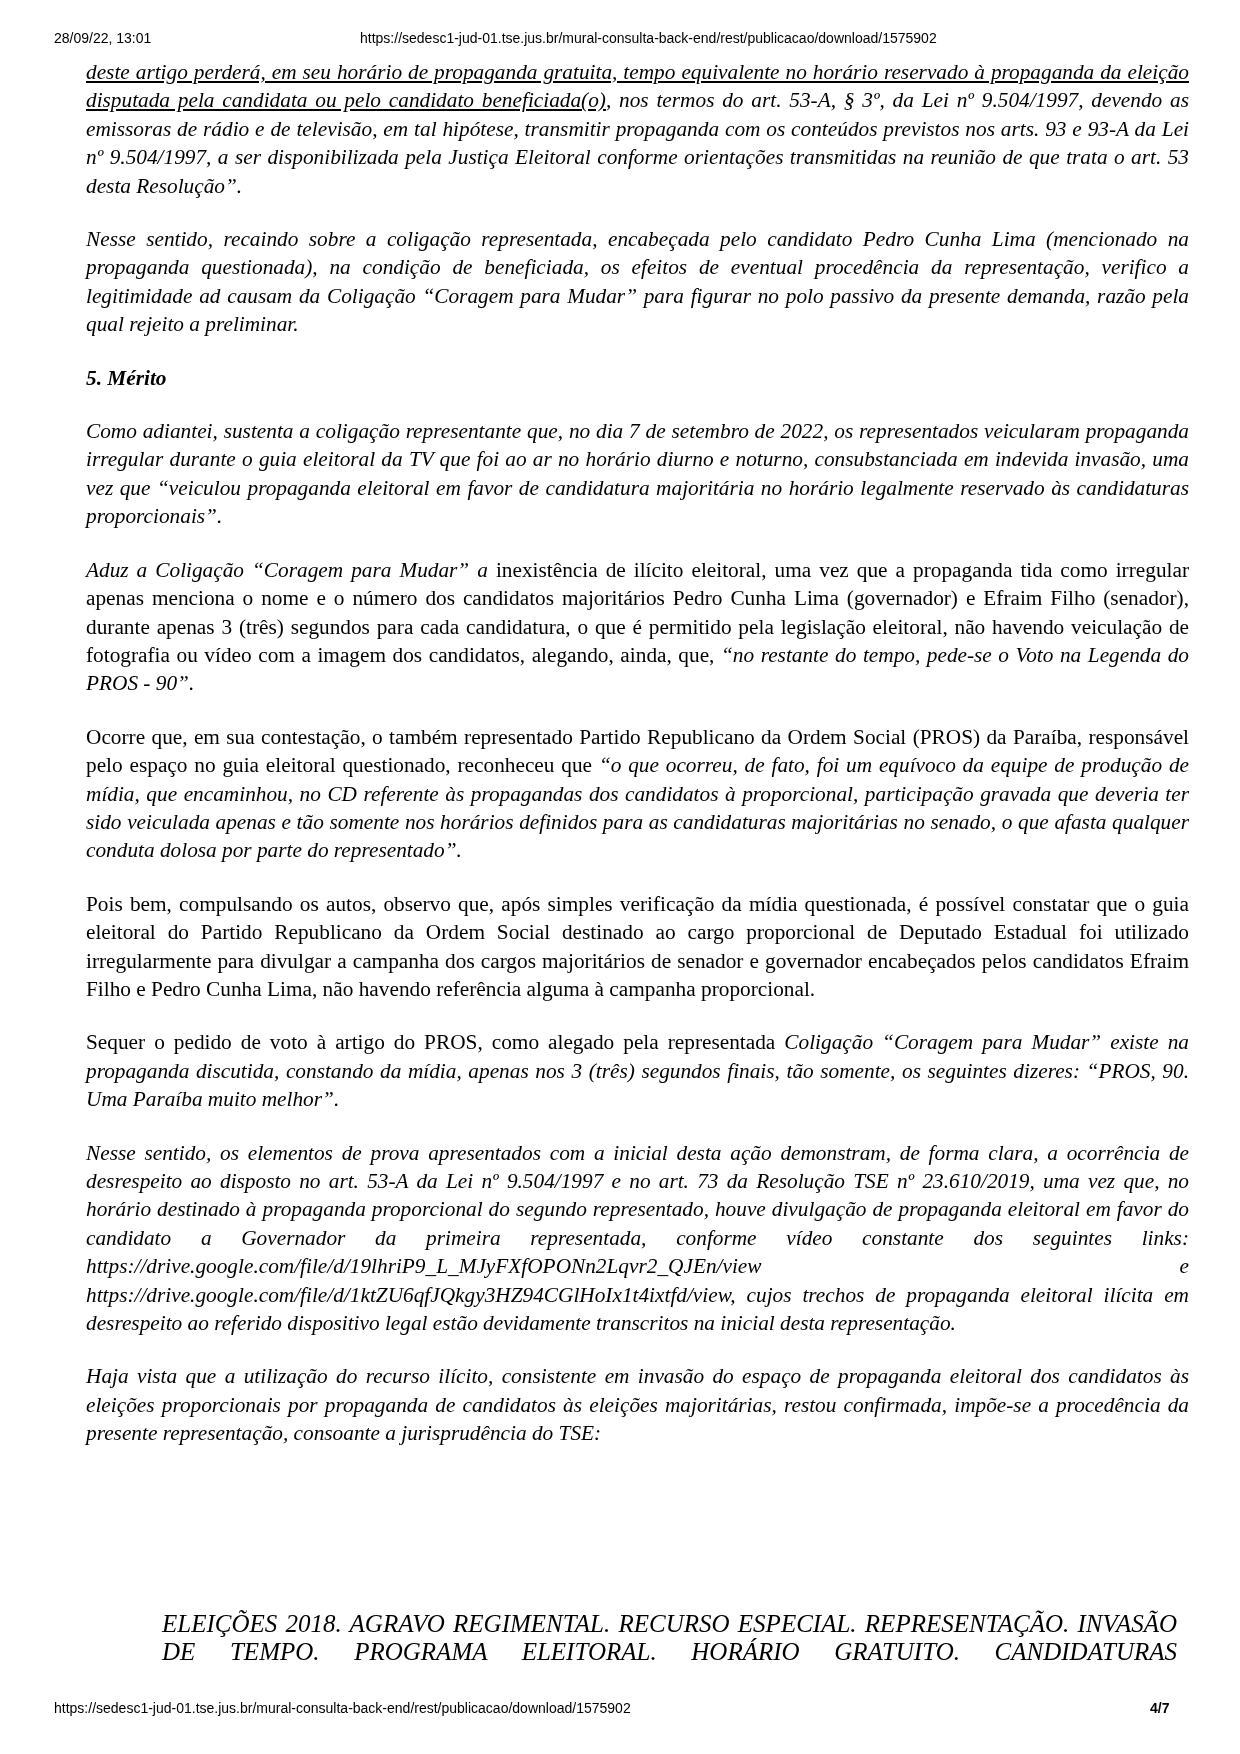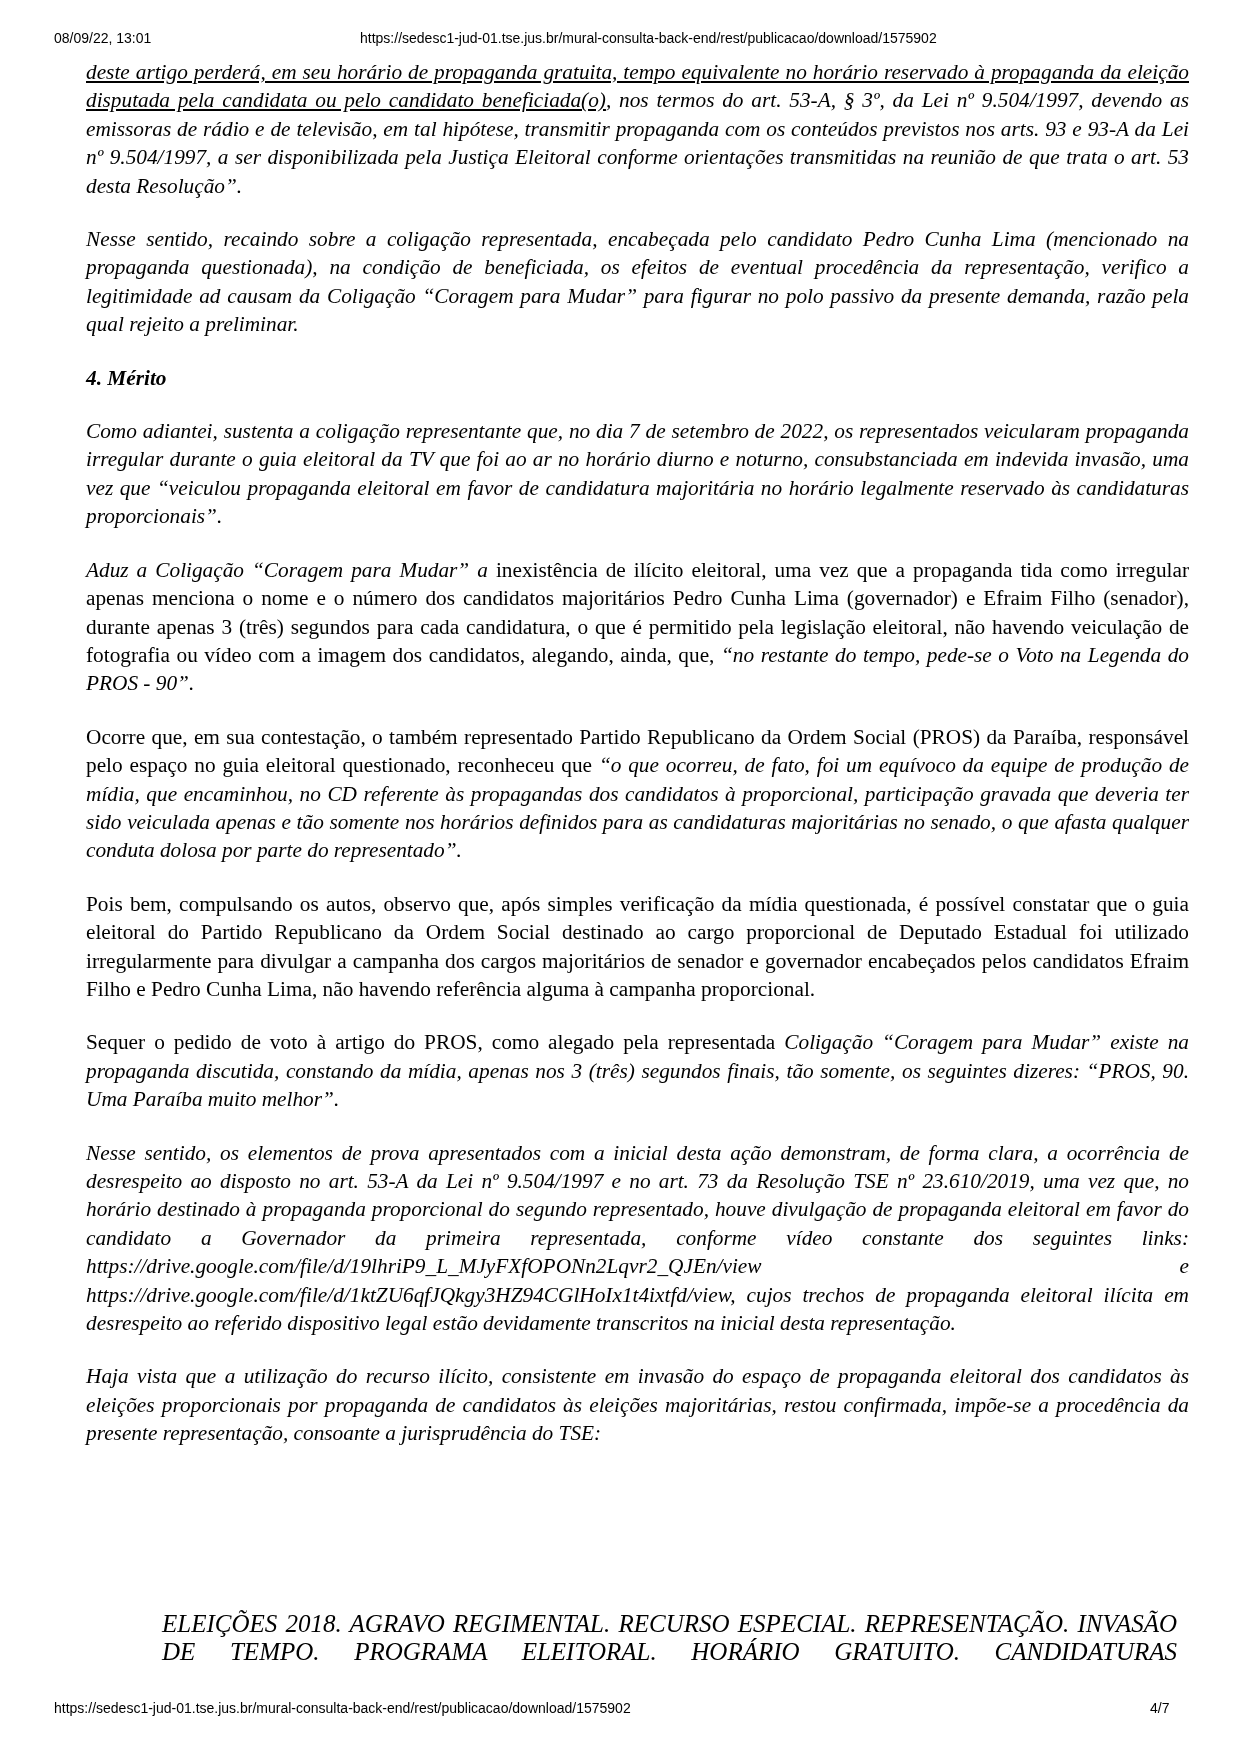--- a/index.html
+++ b/index.html
@@ -1,49 +1,49 @@
 <!DOCTYPE html>
 <html><head>
 <meta charset="utf-8">
 <style>
   html, body { margin: 0; padding: 0; background: #ffffff; }
   body { width: 1240px; height: 1754px; position: relative; overflow: hidden; color: #000; }
   .hdr, .ftr { position: absolute; font-family: "Liberation Sans", sans-serif; font-size: 14px; color: #000; }
   .hdr-date { left: 54px; top: 30px; }
   .hdr-url { left: 360px; top: 30px; }
   .ftr-url { left: 54px; top: 1700px; }
-  .ftr-page { left: 1150px; top: 1700px; }
+  .ftr-page { left: 1150px; top: 1700px; font-weight: bold; }
   .content {
     position: absolute; left: 74px; top: 58px; width: 1103px;
     font-family: "Liberation Serif", serif; font-size: 21.3px; line-height: 28.4px;
     text-align: justify;
     margin-left: 12px;
   }
   .content p { margin: 0 0 25px 0; }
   .i { font-style: italic; }
   .u { text-decoration: underline; }
   .heading { font-weight: bold; font-style: italic; margin: 0 0 25px 0; }
   .citation {
     position: absolute; left: 162px; top: 1610px; width: 1015px;
     font-family: "Liberation Serif", serif; font-style: italic; font-size: 25px; line-height: 28.4px;
     text-align: justify; text-align-last: justify;
   }
 </style>
 </head>
 <body>
 
-<div class="hdr hdr-date">08/09/22, 13:01</div>
+<div class="hdr hdr-date">28/09/22, 13:01</div>
 <div class="hdr hdr-url">https://sedesc1-jud-01.tse.jus.br/mural-consulta-back-end/rest/publicacao/download/1575902</div>
 
 <div class="content">
   <p class="i"><span class="u">deste artigo perderá, em seu horário de propaganda gratuita, tempo equivalente no horário reservado à propaganda da eleição disputada pela candidata ou pelo candidato beneficiada(o)</span><span>, nos termos do art. 53-A, § 3º, da Lei nº 9.504/1997, devendo as emissoras de rádio e de televisão, em tal hipótese, transmitir propaganda com os conteúdos previstos nos arts. 93 e 93-A da Lei nº 9.504/1997, a ser disponibilizada pela Justiça Eleitoral conforme orientações transmitidas na reunião de que trata o art. 53 desta Resolução”.</span></p>
 
   <p class="i">Nesse sentido, recaindo sobre a coligação representada, encabeçada pelo candidato Pedro Cunha Lima (mencionado na propaganda questionada), na condição de beneficiada, os efeitos de eventual procedência da representação, verifico a legitimidade ad causam da Coligação “Coragem para Mudar” para figurar no polo passivo da presente demanda, razão pela qual rejeito a preliminar.</p>
 
-  <div class="heading">4. Mérito</div>
+  <div class="heading">5. Mérito</div>
 
   <p class="i">Como adiantei, sustenta a coligação representante que, no dia 7 de setembro de 2022, os representados veicularam propaganda irregular durante o guia eleitoral da TV que foi ao ar no horário diurno e noturno, consubstanciada em indevida invasão, uma vez que “veiculou propaganda eleitoral em favor de candidatura majoritária no horário legalmente reservado às candidaturas proporcionais”.</p>
 
   <p><span class="i">Aduz a Coligação “Coragem para Mudar” a</span><span> inexistência de ilícito eleitoral, uma vez que a propaganda tida como irregular apenas menciona o nome e o número dos candidatos majoritários Pedro Cunha Lima (governador) e Efraim Filho (senador), durante apenas 3 (três) segundos para cada candidatura, o que é permitido pela legislação eleitoral, não havendo veiculação de fotografia ou vídeo com a imagem dos candidatos, alegando, ainda, que, </span><span class="i">“no restante do tempo, pede-se o Voto na Legenda do PROS - 90”.</span></p>
 
   <p><span>Ocorre que, em sua contestação, o também representado Partido Republicano da Ordem Social (PROS) da Paraíba, responsável pelo espaço no guia eleitoral questionado, reconheceu que </span><span class="i">“o que ocorreu, de fato, foi um equívoco da equipe de produção de mídia, que encaminhou, no CD referente às propagandas dos candidatos à proporcional, participação gravada que deveria ter sido veiculada apenas e tão somente nos horários definidos para as candidaturas majoritárias no senado, o que afasta qualquer conduta dolosa por parte do representado”.</span></p>
 
   <p>Pois bem, compulsando os autos, observo que, após simples verificação da mídia questionada, é possível constatar que o guia eleitoral do Partido Republicano da Ordem Social destinado ao cargo proporcional de Deputado Estadual foi utilizado irregularmente para divulgar a campanha dos cargos majoritários de senador e governador encabeçados pelos candidatos Efraim Filho e Pedro Cunha Lima, não havendo referência alguma à campanha proporcional.</p>
 
   <p><span>Sequer o pedido de voto à artigo do PROS, como alegado pela representada </span><span class="i">Coligação “Coragem para Mudar” existe na propaganda discutida, constando da mídia, apenas nos 3 (três) segundos finais, tão somente, os seguintes dizeres: “PROS, 90. Uma Paraíba muito melhor”.</span></p>

